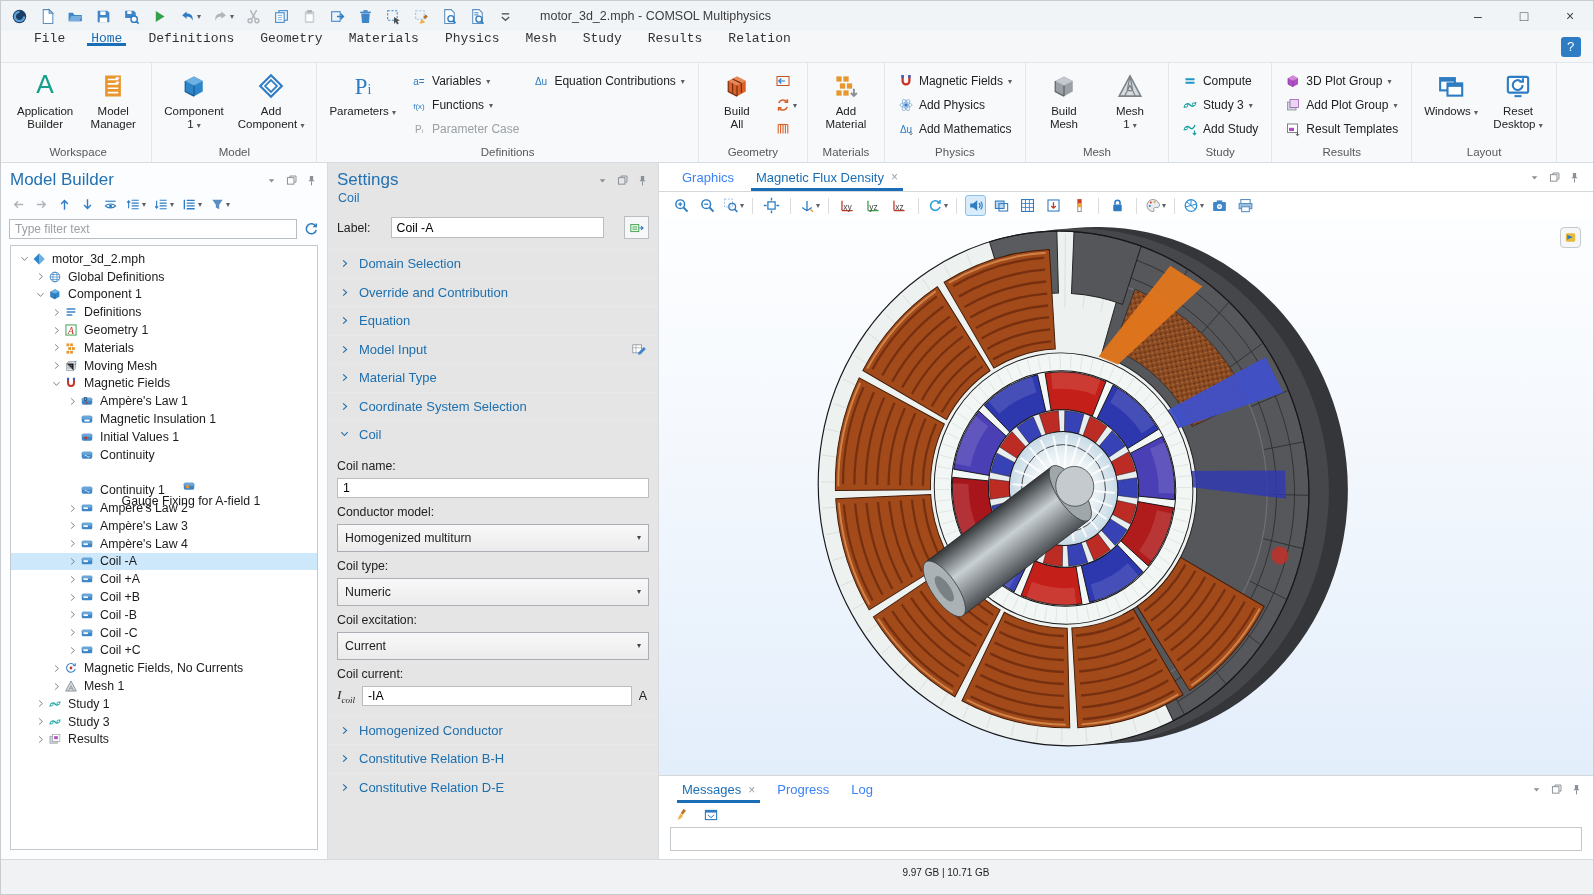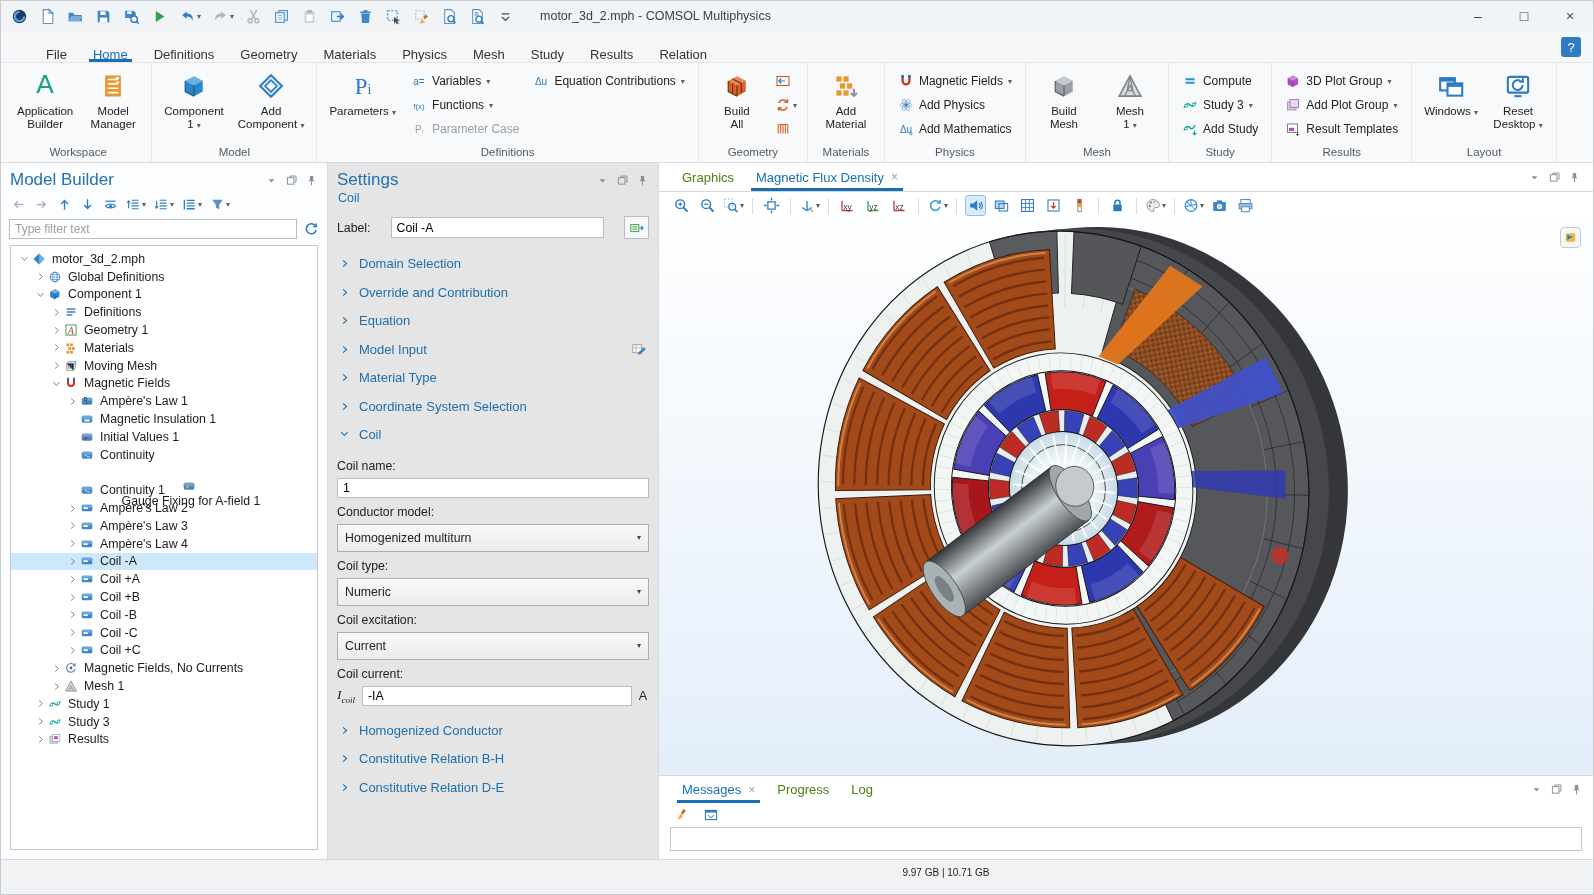--- a/index.html
+++ b/index.html
@@ -9,22 +9,22 @@
   
   .titlebar { height:30px; background:#f1f4f7; display:flex; align-items:center; }
   .qat { display:flex; align-items:center; gap:11px; margin-left:10px; }
   .qbtn { display:flex; align-items:center; gap:1px; }
   .qcaret { font-size:8px; color:#5a6066; }
   .wtitle { font-size:12.5px; color:#3c3c3c; margin-left:26px; }
   .wincontrols { margin-left:auto; display:flex; height:30px; }
   .winbtn { width:46px; height:30px; display:flex; align-items:center; justify-content:center;
             font-size:14px; color:#444; }
   
-  .tabrow { height:32px; background:#f5f7f9; display:flex; align-items:flex-end; padding-left:32px;
-            border-bottom:1px solid #e2e6ea; position:relative; }
+  .tabrow { height:32px; background:#f5f7f9; display:flex; align-items:flex-start; padding-left:20px;
+            border-bottom:1px solid #e2e6ea; position:relative;font-family:Liberation Mono, monospace; }
   .mtab { padding:0 13px; font-size:13px; color:#333; display:flex; align-items:center; position:relative; cursor:default; }
   .mtab.active { color:#1a6eb5; }
   .mtab.active::after { content:""; position:absolute; left:9px; right:9px; bottom:0; height:3px; background:#1a6eb5; }
   .helpbtn { position:absolute; right:12px; top:6px; width:20px; height:20px; background:#2e7cc3; color:#fff;
              border-radius:3px; font-size:13px; display:flex; align-items:center; justify-content:center; }
   
   .ribbon { height:100px; background:#f7f9fa; display:flex; border-bottom:1px solid #d8dce0; padding-left:4px; }
   .rgroup { display:flex; flex-direction:column; border-right:1px solid #e3e6ea; padding:0 3px; }
   .rbody { flex:1; display:flex; align-items:flex-start; padding:4px 4px 0; gap:4px; }
   .rlabel { font-size:11.5px; color:#55595d; text-align:center; padding:2px 8px 4px; white-space:nowrap; }
@@ -71,21 +71,21 @@
                display:flex; align-items:center; padding:0 7px; font-size:12.3px; color:#222; }
   .selectbox .dcaret { margin-left:auto; font-size:8px; color:#444; }
   .currow { display:flex; align-items:center; gap:7px; margin-top:3px; }
   .isym { font-style:italic; font-family:"Liberation Serif",serif; font-size:13.5px; flex:0 0 auto; }
   .isym sub { font-size:9px; }
   .currow input { flex:1; }
   .unit { font-size:12.5px; color:#222; padding-right:2px; }
   
   .rightcol { flex:1; display:flex; flex-direction:column; background:#fff; min-width:0; }
   .gtabs { height:29px; display:flex; align-items:stretch; padding-left:12px; border-bottom:1px solid #d4d8db; position:relative; }
-  .gtab { display:flex; align-items:center; gap:7px; padding:0 11px; font-size:13px; color:#4d7c0f; position:relative; }
+  .gtab { display:flex; align-items:center; gap:7px; padding:0 11px; font-size:13px; color:#3b82f6; position:relative; }
   .gtab.active { color:#1a6eb5; }
   .gtab.active::after { content:""; position:absolute; left:6px; right:6px; bottom:0; height:3px; background:#1a6eb5; }
   .tabx { color:#9aa0a5; font-size:12px; }
   .gpanelicons { margin-left:auto; display:flex; gap:7px; align-items:center; padding-right:12px; }
   .gtools { height:27px; display:flex; align-items:center; gap:5px; padding:0 12px; }
   .tico { width:21px; height:21px; display:flex; align-items:center; justify-content:center; border-radius:3px; gap:1px; }
   .tico.active { background:#d8ecfb; border:1px solid #8cc0e8; }
   .tsep { width:1px; height:16px; background:#d9dcdf; margin:0 3px; }
   .canvas { flex:1; position:relative; overflow:hidden;
             background:linear-gradient(180deg,#fdfeff 0%,#f4f8fd 40%,#e3eefb 100%); }

